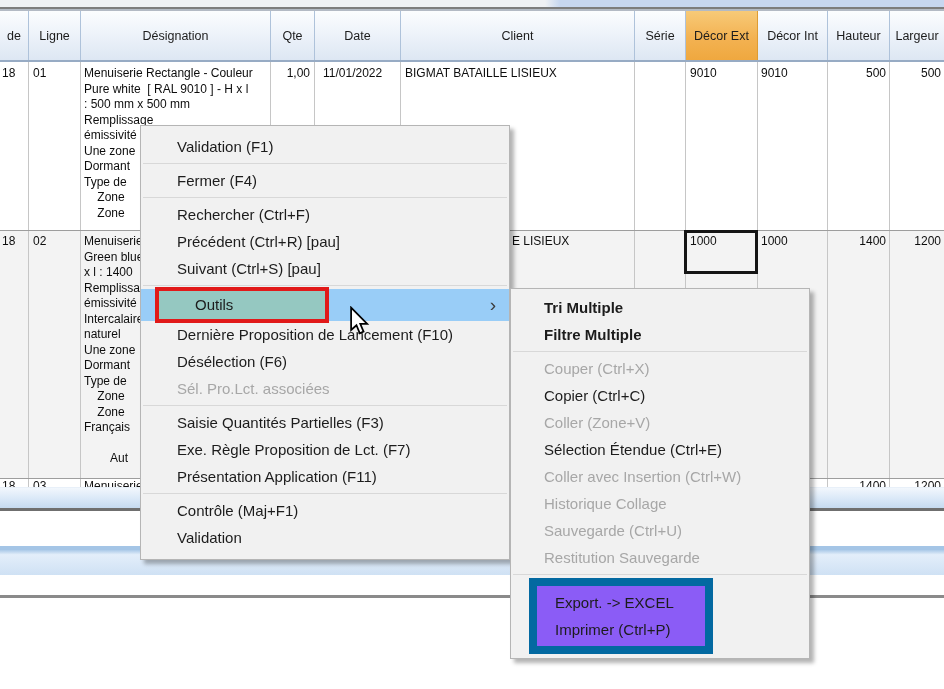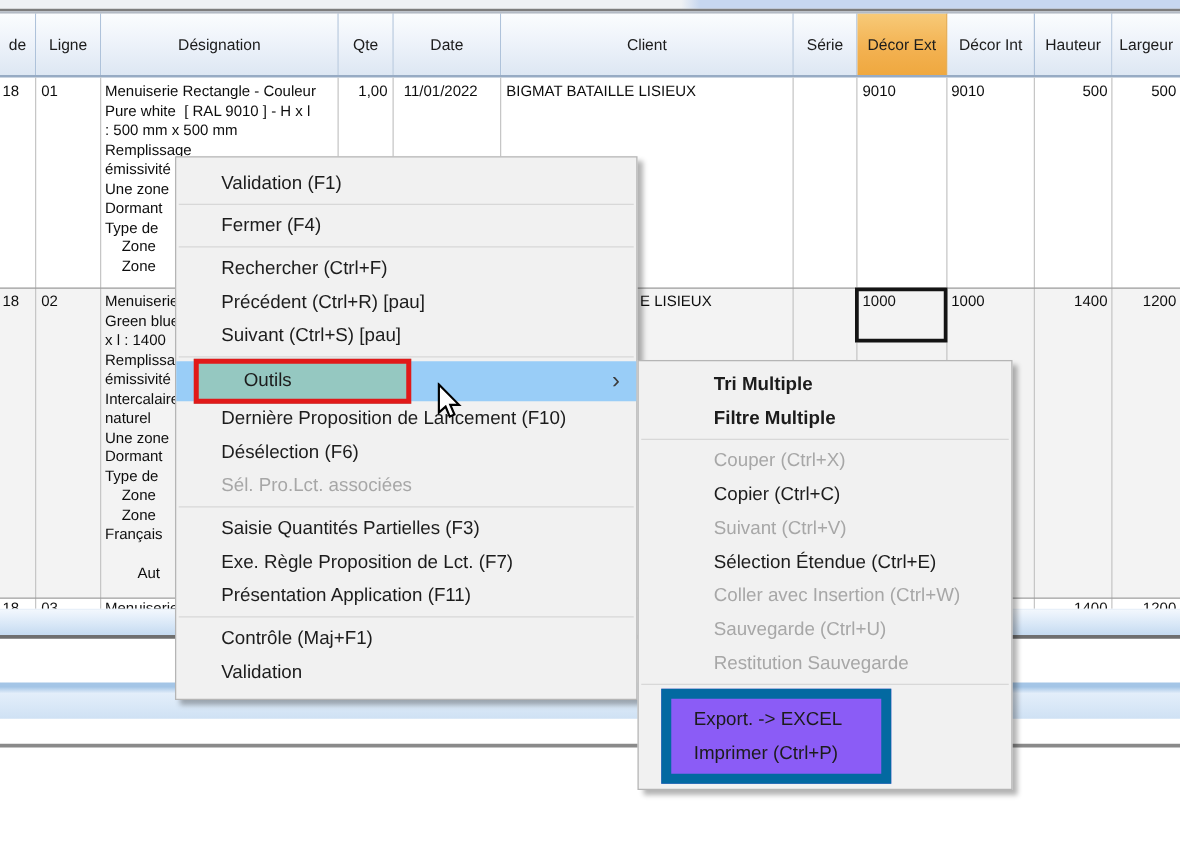--- a/index.html
+++ b/index.html
@@ -39,21 +39,21 @@
   .dark-line1{position:absolute;left:0;top:508px;width:944px;height:3px;background:#6f6f6f;}
   .band-sel2{position:absolute;left:0;top:546px;width:944px;height:29px;
              background:linear-gradient(#a4c5e6 0%,#a4c5e6 12%,#e3eefa 30%,#cfe1f4 100%);}
   .dark-line2{position:absolute;left:0;top:595px;width:944px;height:3px;background:#8a8a8a;}
   
   .menu{position:absolute;background:#f1f1f1;border:1px solid #b5b5b5;
         box-shadow:4px 4px 4px rgba(0,0,0,.3);font-size:15px;color:#1c1c1c;box-sizing:border-box;}
   .menu-main{left:140px;top:125px;width:370px;padding:7px 0 8px 0;z-index:10;}
   .menu-sub{left:510px;top:288px;width:300px;padding:5px 0 4px 0;z-index:11;}
   .mi{height:27px;line-height:27px;padding-left:36px;position:relative;white-space:nowrap;}
-  .menu-sub .mi{padding-left:60px;}
+  .menu-sub .mi{padding-left:33px;}
   .mi.disabled{color:#a7a7a7;}
   .mi.bold{font-weight:bold;}
   .msep{height:1px;background:#d8d8d8;margin:3px 2px;}
   .mi.outils{height:32px;line-height:32px;background:#99cdf7;padding-left:0;margin-top:0;}
   .mi.first-after-outils{margin-top:4px;}
   .outils-redbox{position:absolute;left:14px;top:-2px;width:130px;height:28px;line-height:28px;
                  border:4px solid #e11919;background:#95c8c1;padding-left:36px;}
   .sub-arrow{position:absolute;right:13px;top:0;font-size:19px;color:#3c3c3c;line-height:32px;}
   .export-redbox{margin:2px 0 0 18px;width:168px;box-sizing:content-box;border:8px solid #0369a1;
                  background:#8b5cf6;padding:3px 0;}
@@ -159,23 +159,24 @@
     <div class="mi">Contrôle (Maj+F1)</div>
     <div class="mi">Validation</div>
   </div>
 
   <div class="menu menu-sub">
     <div class="mi bold">Tri Multiple</div>
     <div class="mi bold">Filtre Multiple</div>
     <div class="msep"></div>
     <div class="mi disabled">Couper (Ctrl+X)</div>
     <div class="mi">Copier (Ctrl+C)</div>
-    <div class="mi disabled">Suivant (Ctrl+V)</div>
+    <div class="mi disabled">Coller (Zone+V)</div>
     <div class="mi">Sélection Étendue (Ctrl+E)</div>
     <div class="mi disabled">Coller avec Insertion (Ctrl+W)</div>
+    <div class="mi disabled">Historique Collage</div>
     <div class="mi disabled">Sauvegarde (Ctrl+U)</div>
     <div class="mi disabled">Restitution Sauvegarde</div>
     <div class="msep"></div>
     <div class="export-redbox">
       <div class="mi">Export. -&gt; EXCEL</div>
       <div class="mi">Imprimer (Ctrl+P)</div>
     </div>
   </div>
 
   <div class="cursor">

